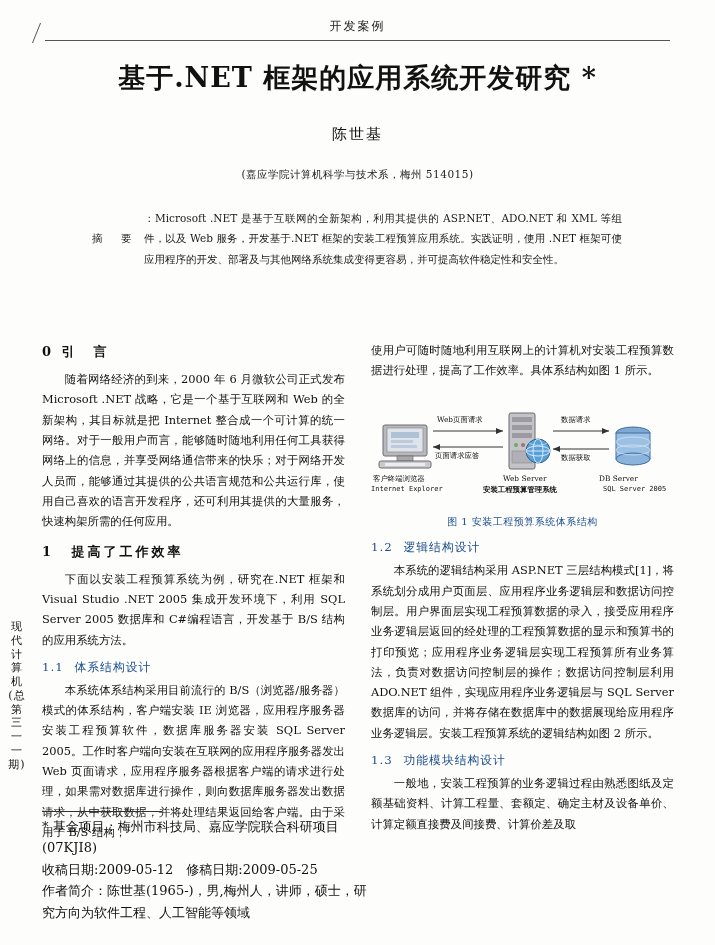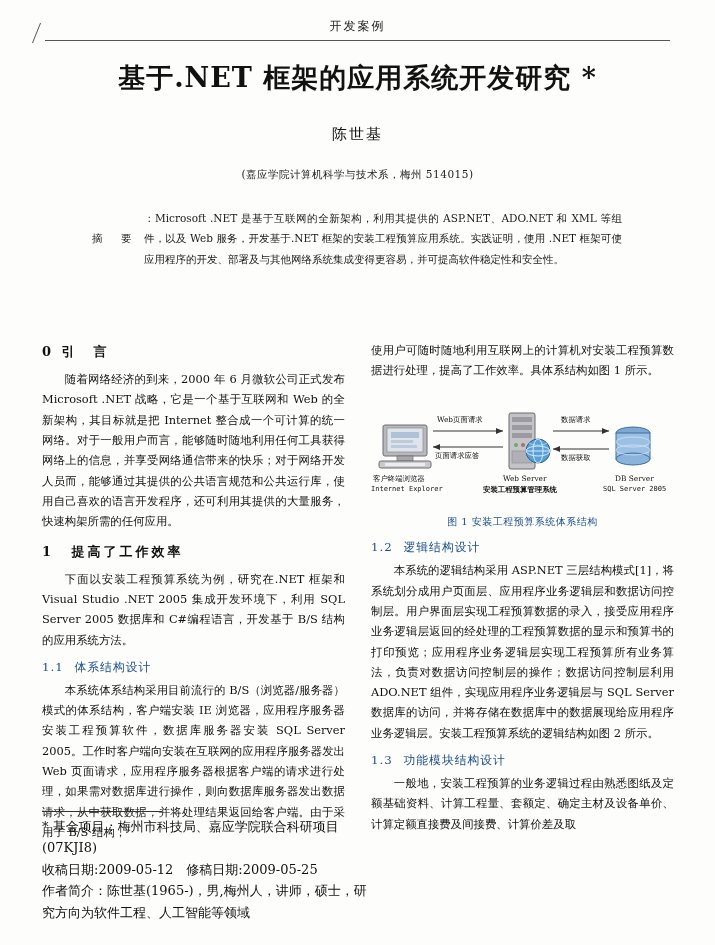--- a/index.html
+++ b/index.html
@@ -325,21 +325,21 @@
           <div class="fig-lbl" style="left:64px; top:62px;">页面请求应答</div>
           <div class="fig-lbl" style="left:190px; top:26px;">数据请求</div>
           <div class="fig-lbl" style="left:190px; top:64px;">数据获取</div>
 
           <div class="fig-lbl" style="left:2px; top:85px;">客户终端浏览器</div>
           <div class="fig-lbl mono" style="left:0px; top:96px;">Internet Explorer</div>
 
           <div class="fig-lbl" style="left:132px; top:85px;">Web Server</div>
           <div class="fig-lbl" style="left:112px; top:96px;font-weight:bold;">安装工程预算管理系统</div>
 
-          <div class="fig-lbl" style="left:244px; top:85px;">DB Server</div>
+          <div class="fig-lbl" style="left:228px; top:85px;">DB Server</div>
           <div class="fig-lbl mono" style="left:232px; top:96px;">SQL Server 2005</div>
         </div>
         <div class="fig-caption">图 1  安装工程预算系统体系结构</div>
       </div>
 
       <h3 class="sub">
         <span class="num">1.2</span>
         <span>逻辑结构设计</span>
       </h3>
       <p class="tight">本系统的逻辑结构采用 ASP.NET 三层结构模式[1]，将系统划分成用户页面层、应用程序业务逻辑层和数据访问控制层。用户界面层实现工程预算数据的录入，接受应用程序业务逻辑层返回的经处理的工程预算数据的显示和预算书的打印预览；应用程序业务逻辑层实现工程预算所有业务算法，负责对数据访问控制层的操作；数据访问控制层利用 ADO.NET 组件，实现应用程序业务逻辑层与 SQL Server 数据库的访问，并将存储在数据库中的数据展现给应用程序业务逻辑层。安装工程预算系统的逻辑结构如图 2 所示。</p>
@@ -352,14 +352,15 @@
     </div>
   </div>
 
   <div class="footnote">
     <div class="fn-rule"></div>
     <p class="fn-line">* 基金项目：梅州市科技局、嘉应学院联合科研项目(07KJI8)</p>
     <p class="fn-line">收稿日期:2009-05-12　修稿日期:2009-05-25</p>
     <p class="fn-line">作者简介：陈世基(1965-)，男,梅州人，讲师，硕士，研究方向为软件工程、人工智能等领域</p>
   </div>
 
+  <div class="side">现代计算机 (总第三一一期)</div>
 
 </div>
 
 </body></html>

